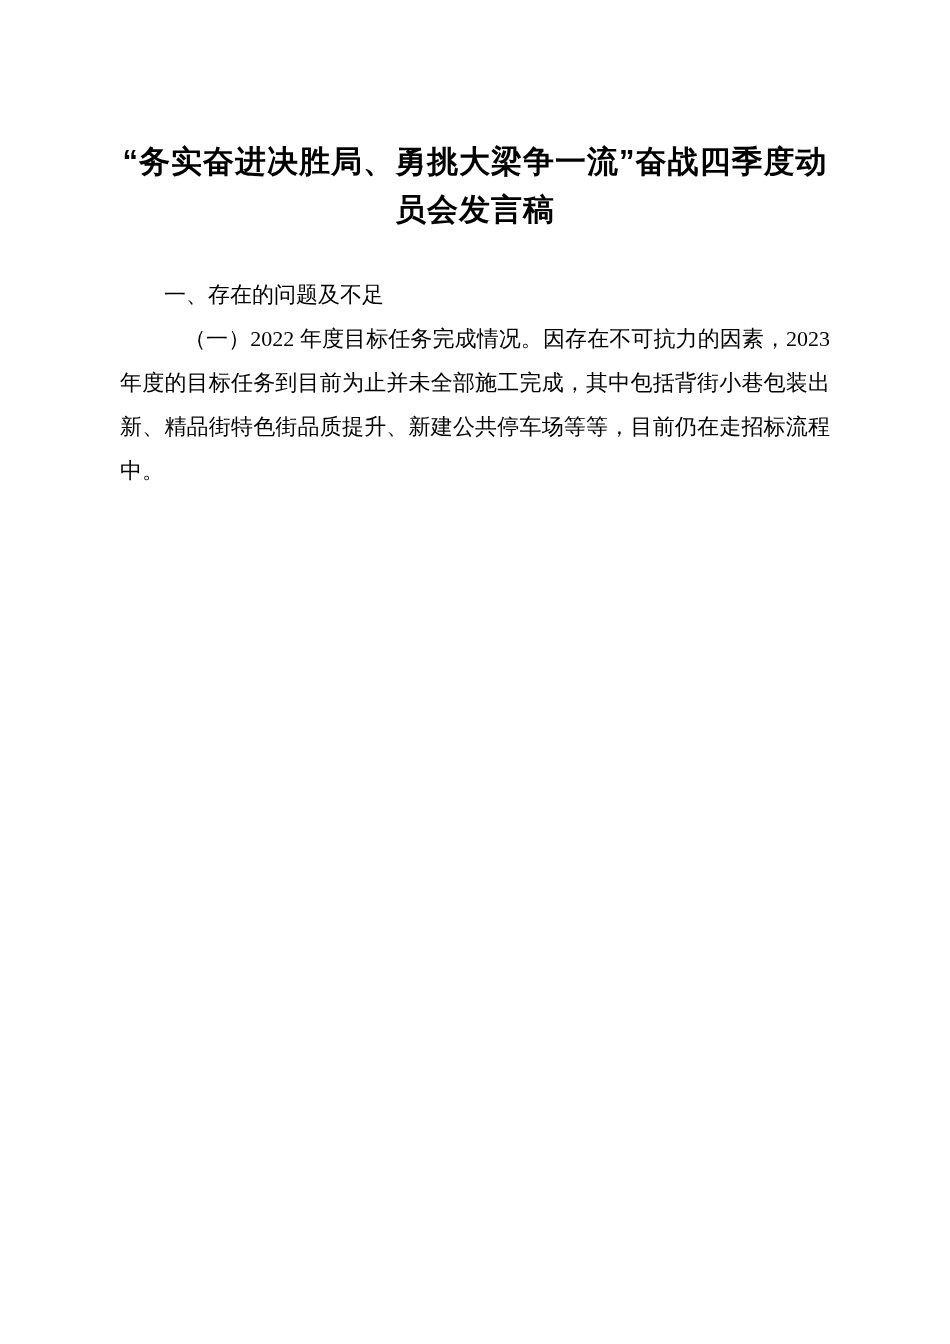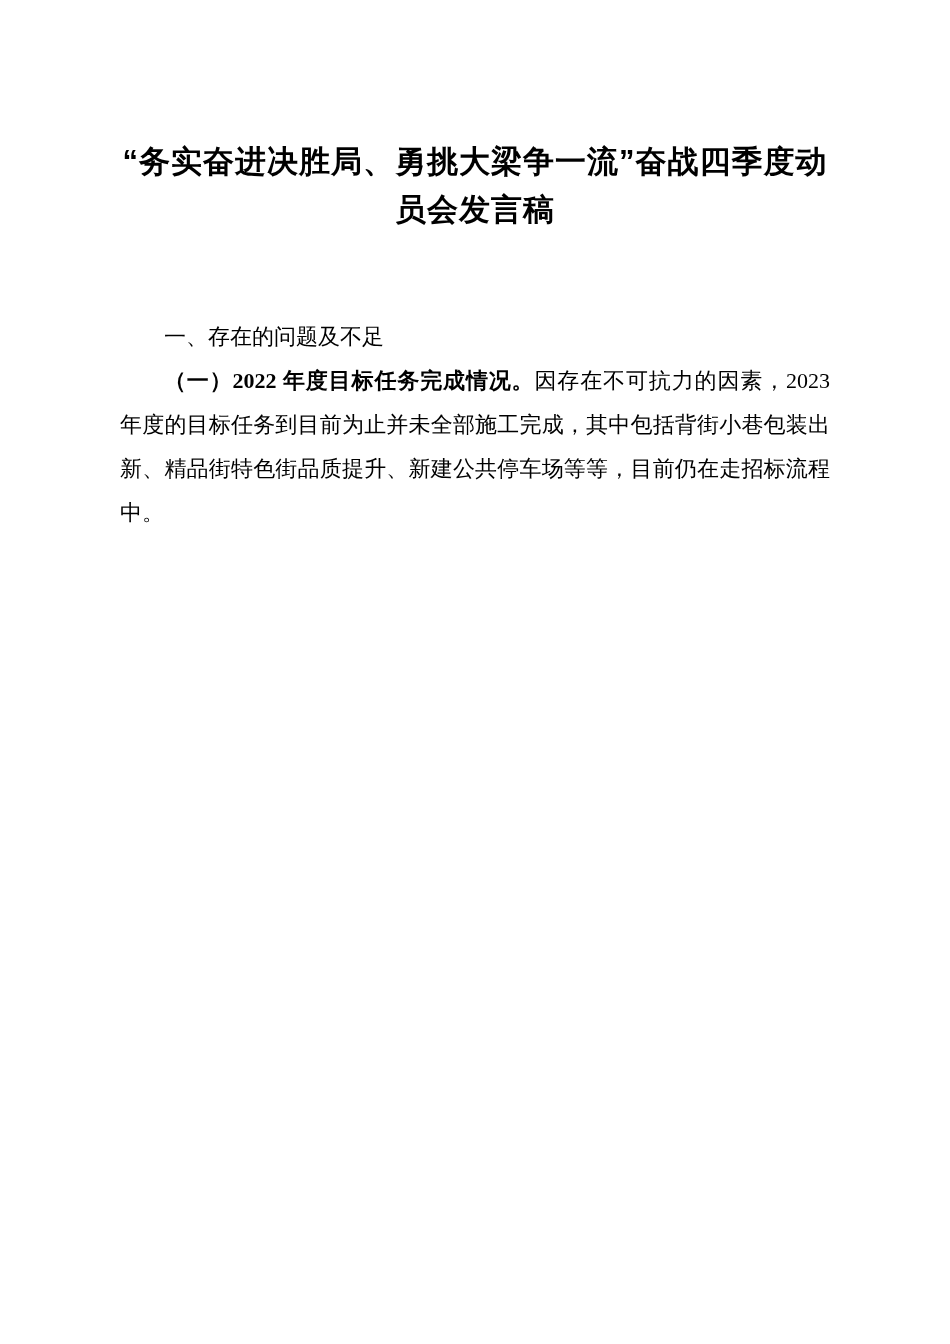--- a/index.html
+++ b/index.html
@@ -17,39 +17,40 @@
     padding: 138px 120px 0 120px;
     overflow: hidden;
   }
   .doc-title {
     font-family: "Liberation Sans", sans-serif;
     font-weight: 700;
     font-size: 31px;
     line-height: 1.55;
     text-align: center;
     letter-spacing: 1px;
-    margin-bottom: 81px;
+    margin-bottom: 39px;
   }
   .body-text {
     font-size: 22px;
     line-height: 44px;
   }
   .para {
     text-align: justify;
     text-indent: 2em;
     font-family: "Liberation Serif", serif;
   }
   .section-heading {
     font-family: "Liberation Sans", sans-serif;
     font-weight: 400;
     text-indent: 2em;
     line-height: 44px;
   }
   .lead {
-    font-weight: 700;
+    font-weight: 400;
+    margin-left: 20px;
   }
 </style>
 </head>
 <body>
 
 <div class="page">
 
   <h1 class="doc-title">“务实奋进决胜局、勇挑大梁争一流”奋战四季度动员会发言稿</h1>
 
   <div class="body-text">

